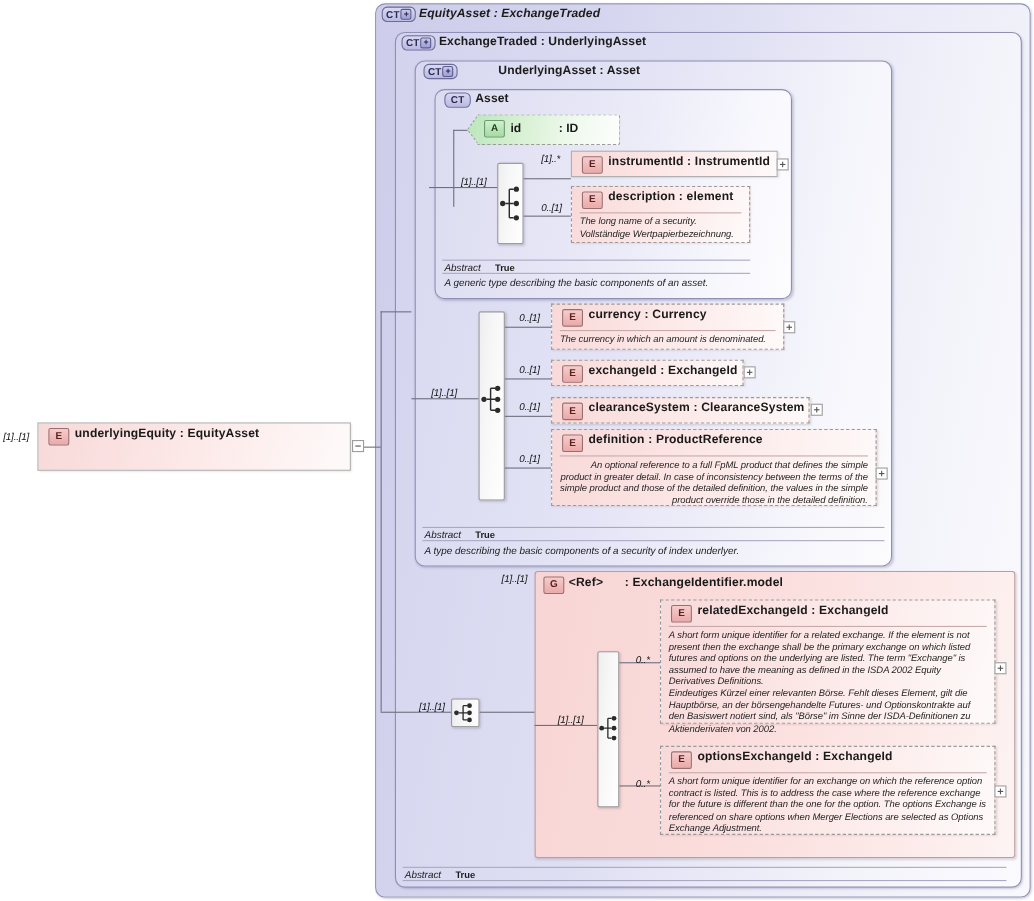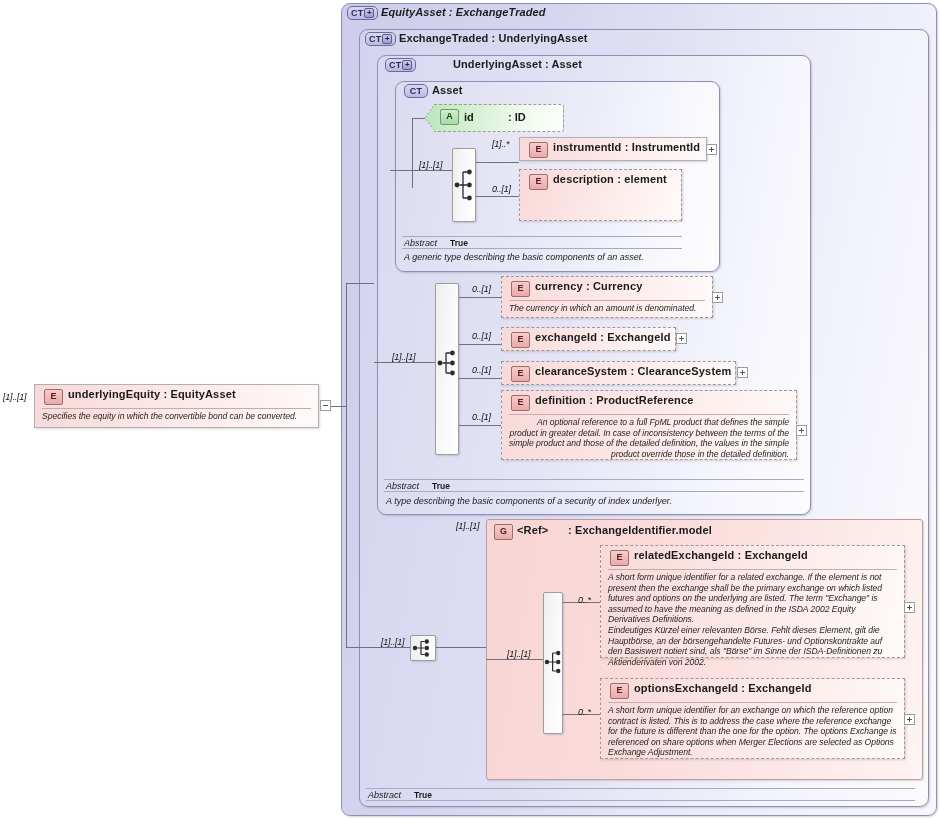--- a/index.html
+++ b/index.html
@@ -170,21 +170,20 @@
 
   <div class="card" style="left:3px;top:392px;">[1]..[1]</div>
 
   <div class="elem solid" style="left:34px;top:384px;width:285px;height:44px;">
     <div class="elem-head">
       <div class="ebadge">E</div>
       <div class="elabel">
         <span>underlyingEquity</span>&nbsp;<span>:</span>&nbsp;<span class="type">EquityAsset</span>
       </div>
     </div>
-    <div class="doc" style="top:23px;">Specifies the equity in which the convertible bond can be converted.</div>
   </div>
   <div class="expander" style="left:320px;top:400px;"></div>
 
   <div class="ln h" style="left:331px;top:406px;width:15px;"></div>
 
   <div class="ln v" style="left:346px;top:283px;height:364px;"></div>
   <div class="ln h" style="left:346px;top:283px;width:28px;"></div>
   <div class="ln h" style="left:346px;top:647px;width:64px;"></div>
 
   <svg class="abs" style="left:424px;top:104px;width:12px;height:28px;">
@@ -226,20 +225,22 @@
   </div>
   <div class="expander plus" style="left:706px;top:144px;"></div>
 
   <div class="elem dashed" style="left:519px;top:169px;width:163px;height:52px;">
     <div class="elem-head">
       <div class="ebadge">E</div>
       <div class="elabel">
         <span>description</span>&nbsp;<span>:</span>&nbsp;<span class="type">element</span>
       </div>
     </div>
+    <div class="doc" style="top:23px;white-space:pre-line;">The long name of a security.
+Vollständige Wertpapierbezeichnung.</div>
   </div>
 
   <div class="absrow" style="left:402px;top:236px;width:280px;height:13px;">
     <div class="k">Abstract</div>
     <div class="v">True</div>
   </div>
   <div class="absdoc" style="left:404px;top:252px;text-align:right;">A generic type describing the basic components of an asset.</div>
 
   <div class="card" style="left:392px;top:352px;">[1]..[1]</div>
   <div class="ln h" style="left:374px;top:362px;width:61px;"></div>

